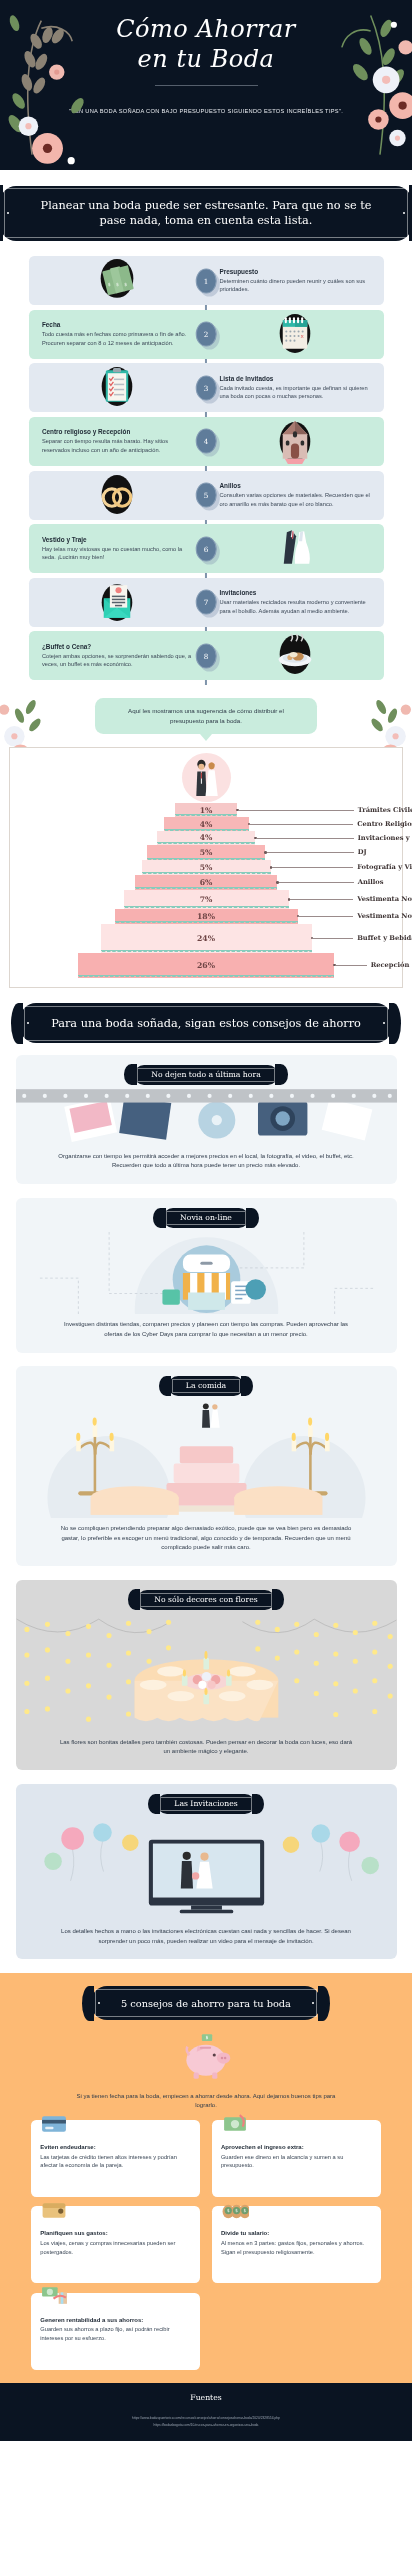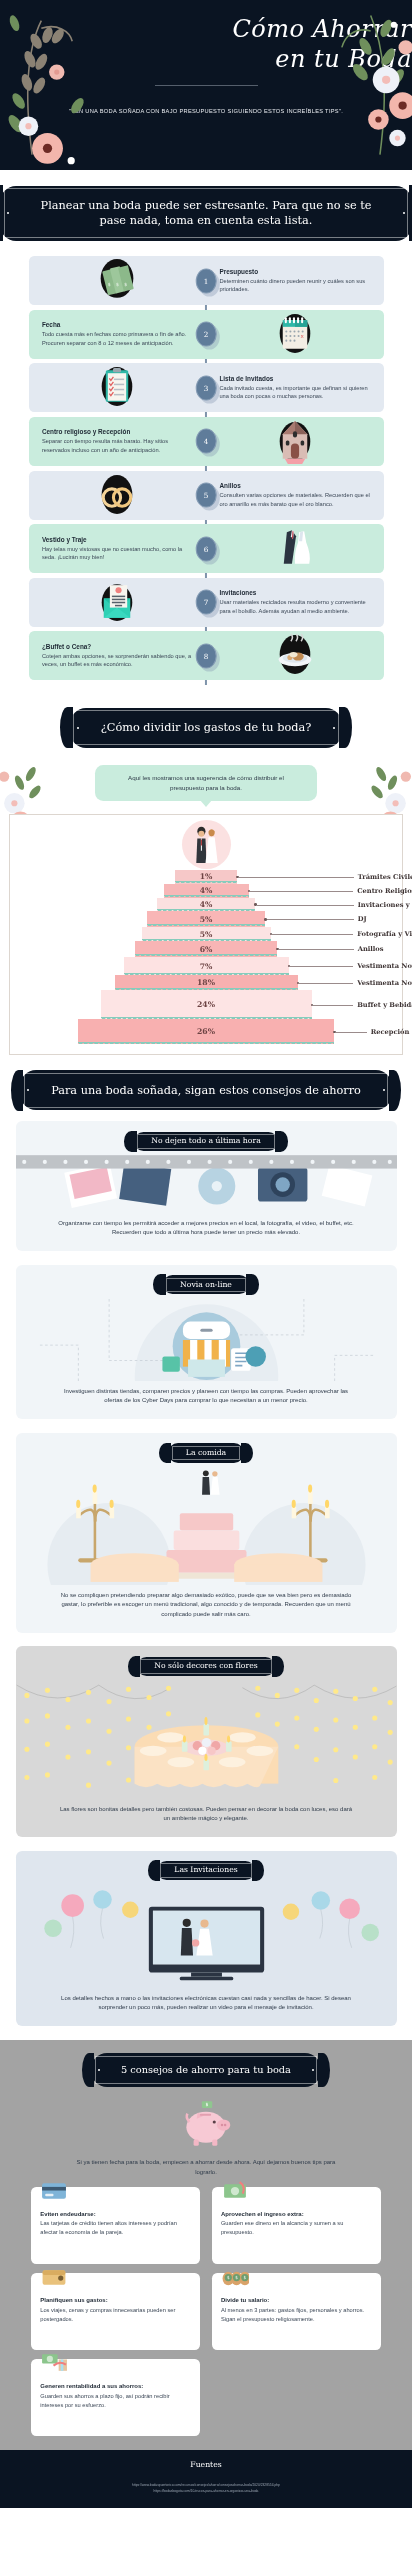--- a/index.html
+++ b/index.html
@@ -22,21 +22,20 @@
   }
   .hero-title {
     font-family: "DejaVu Serif", serif;
     color: #ffffff;
     font-size: 24px;
     line-height: 1.25;
     font-style: italic;
     font-weight: 400;
     padding-top: 14.4px;
     letter-spacing: 0.5px;
-    text-align: right;
   }
   .hero-rule {
     width: 103px; height: 1px; background: #555f6c;
     margin: 10.3px auto 0;
   }
   .hero-sub {
     color: #e8ebef;
     font-size: 5.7px;
     letter-spacing: 0.3px;
     line-height: 1.75;
@@ -176,21 +175,21 @@
   .tip-art { height: 62px; position: relative; }
   .tip-body {
     font-size: 6px; line-height: 1.6; color: #2f3b4a; text-align: center;
     padding: 6.2px 41px 13.4px;
   }
   .tipcard.grey { background: #d8d8d8; }
   .tipcard.grey .tip-body { color: #2f3b4a; }
   .tipcard.blue-dark { background: #dfe6ee; }
 
   
-  .advice-sec { background: #a3a3a3; padding: 0 0 13.4px; }
+  .advice-sec { background: #fdba74; padding: 0 0 13.4px; }
   .advice-head { text-align: center; padding: 13.4px 0 3.1px; }
   .advice-intro {
     text-align: center; font-size: 6px; line-height: 1.6; color: #2f3b4a;
     padding: 4.1px 72px 0;
   }
   .piggy-wrap { text-align: center; padding: 7.2px 0 3.1px; }
   .advice-grid {
     display: grid; grid-template-columns: 1fr 1fr; gap: 9.3px 11.3px;
     padding: 9.3px 31px 0;
   }
@@ -476,29 +475,20 @@
               <circle cx="40" cy="52" r="5" fill="#d8a873"></circle>
               <circle cx="47" cy="49" r="4" fill="#e4ba8d"></circle>
               <ellipse cx="47" cy="46" rx="8" ry="5" fill="#f1e7d2"></ellipse>
             </svg>
           </div>
           <div class="cl-badge">8</div>
         </div>
       </div>
   </section>
 
-  <div class="plaque-wrap">
-    <div class="plaque big">
-      <span class="bracket l"></span>
-      <span class="bracket r"></span>
-      <span class="dot-l"></span>
-      <span class="dot-r"></span>
-      <span>¿Cómo dividir los gastos de tu boda?</span>
-    </div>
-  </div>
 
   <div class="bubble-sec">
     <svg class="floral left" style="top:-3.1px" width="77" height="77" viewBox="0 0 150 150">
       <g fill="#6f8f5c">
         <ellipse cx="60" cy="35" rx="7" ry="15" transform="rotate(30 60 35)"></ellipse>
         <ellipse cx="38" cy="52" rx="7" ry="15" transform="rotate(-25 38 52)"></ellipse>
         <ellipse cx="68" cy="70" rx="7" ry="15" transform="rotate(40 68 70)"></ellipse>
       </g>
       <circle cx="28" cy="92" r="20" fill="#eef1f8"></circle>
       <circle cx="28" cy="92" r="6" fill="#f3bdb8"></circle>

